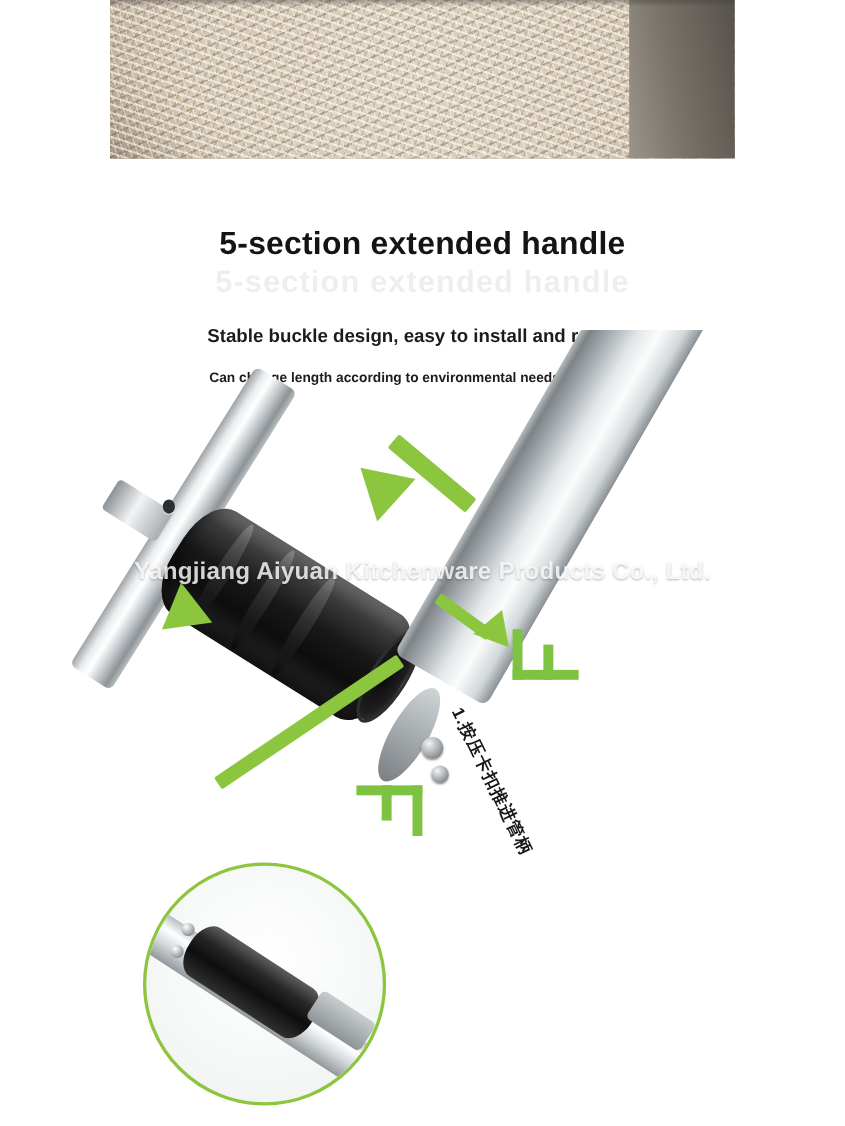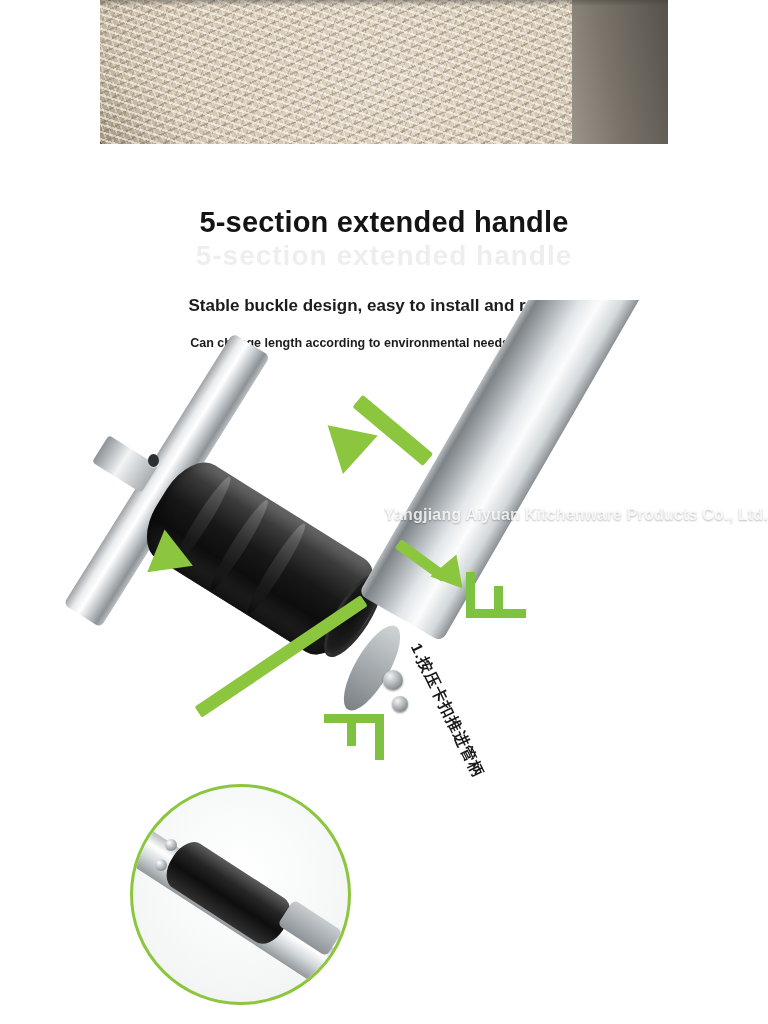--- a/index.html
+++ b/index.html
@@ -312,22 +312,22 @@
     transform: rotate(64deg);
     transform-origin: 0 0;
     letter-spacing: 1px;
   }
 
   
   .watermark {
     position: absolute;
     left: 0; right: 0;
     top: 506px;
-    text-align: right;
-    font-size: 16px;
+    text-align: center;
+    font-size: 22px;
     font-weight: bold;
     color: rgba(255,255,255,0.82);
     text-shadow: 0 1px 2px rgba(0,0,0,0.28);
     letter-spacing: .2px;
     pointer-events: none;
   }
 
   
   .inset-circle {
     position: absolute;

